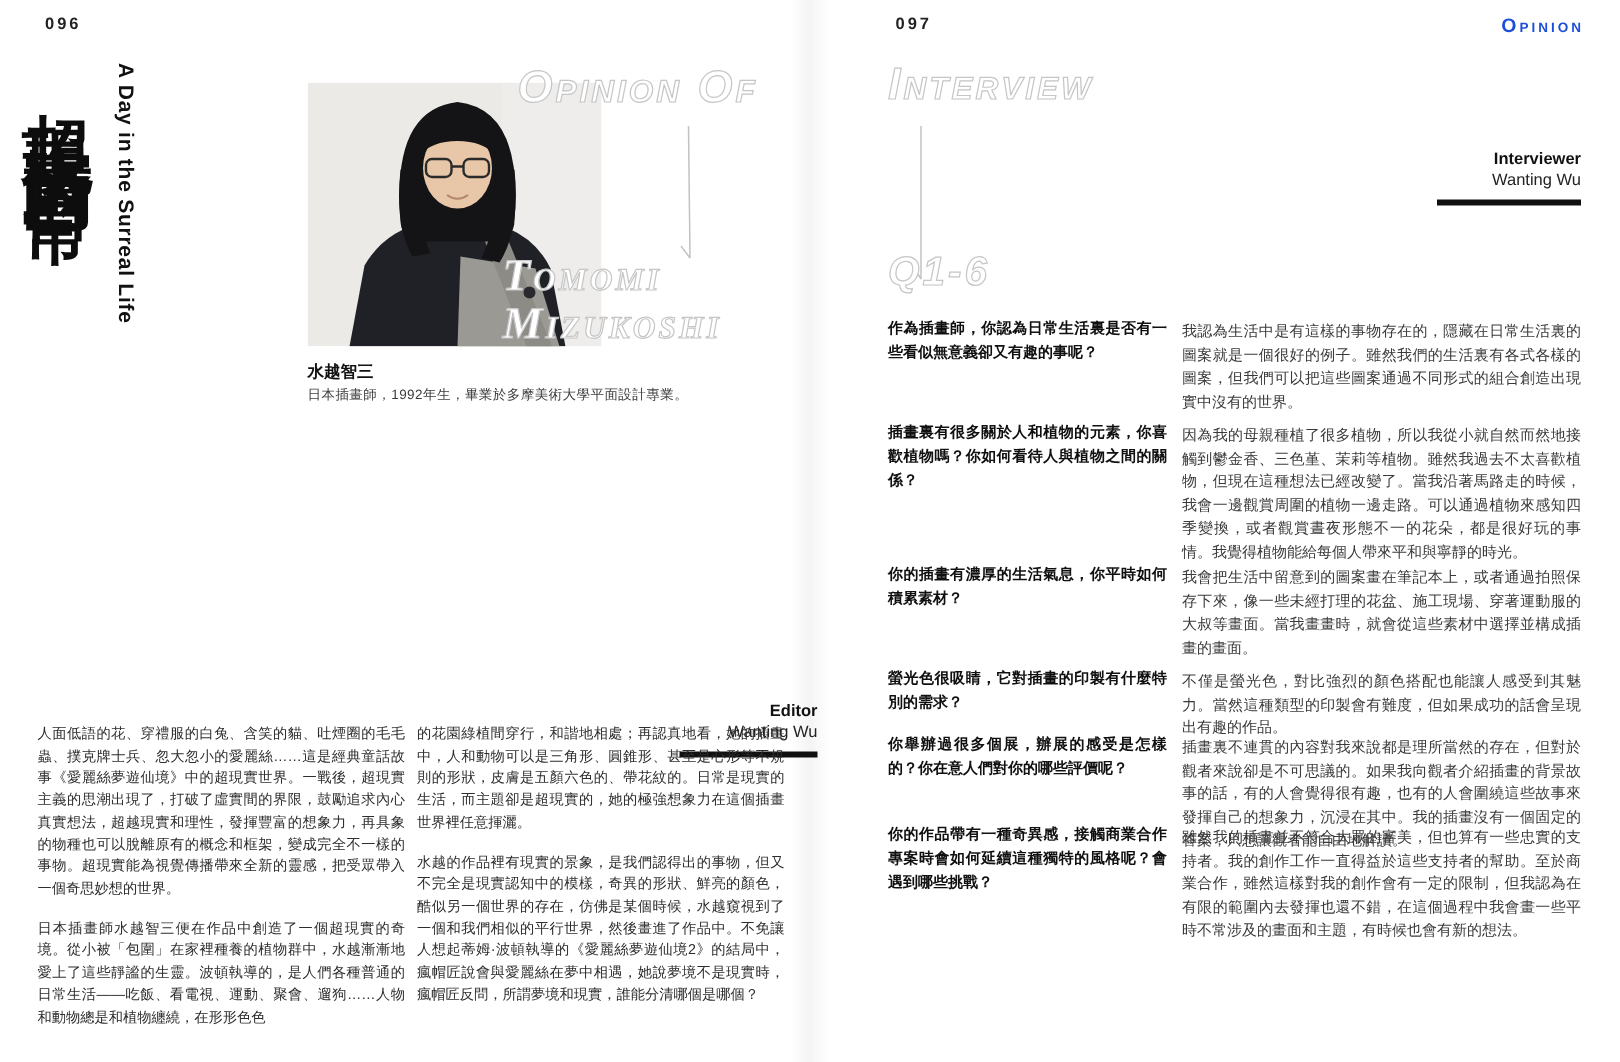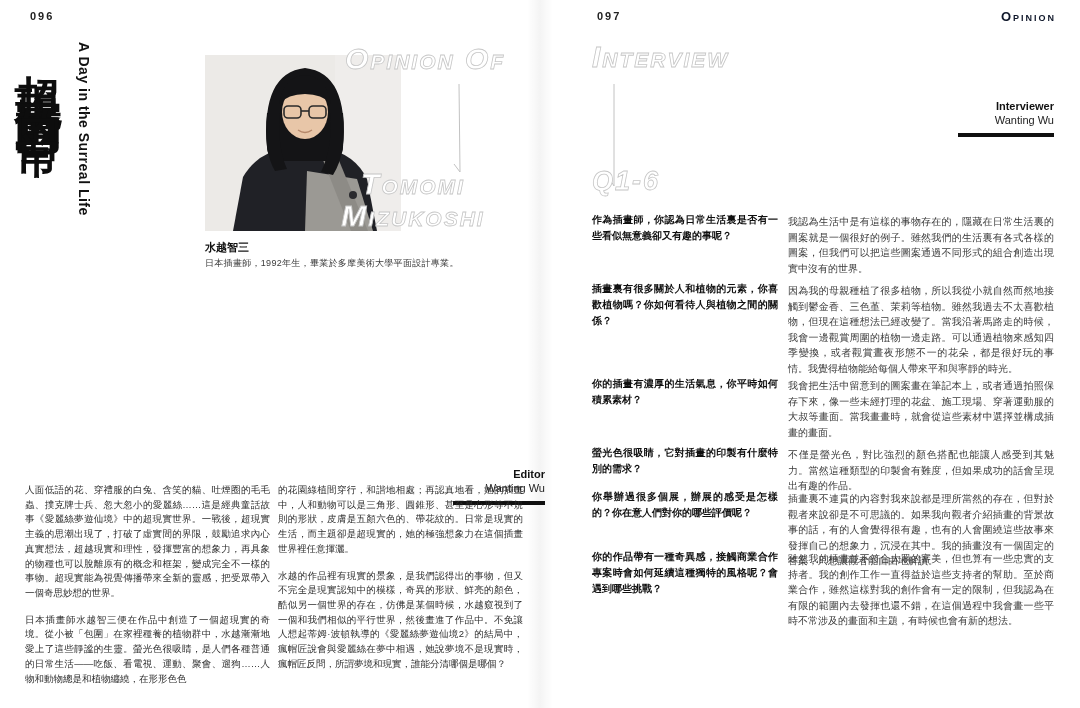--- a/index.html
+++ b/index.html
@@ -6,38 +6,38 @@
   html,body { width:1080px; height:708px; background:#ffffff; font-family:"Liberation Sans", sans-serif; color:#1a1a1a; overflow:hidden; }
   #spread { position:relative; width:1080px; height:632px; background:#ffffff; }
   .gutter { position:absolute; left:527px; top:0; width:26px; height:708px;
             background:linear-gradient(90deg, rgba(0,0,0,0) 0%, rgba(0,0,0,0.045) 50%, rgba(0,0,0,0) 100%); }
 
   .pg-num { position:absolute; font-size:11px; font-weight:700; letter-spacing:2px; color:#222; }
   .pg-num-left { left:30px; top:10px; }
   .pg-num-right { left:597px; top:10px; }
 
   .header-opinion { position:absolute; left:930px; top:9px; width:126px; text-align:right;
-                    font-size:13px; font-weight:700; font-variant:small-caps; letter-spacing:2px; color:#0f172a; }
+                    font-size:13px; font-weight:700; font-variant:small-caps; letter-spacing:2px; color:#1d4ed8; }
 
   .title-cn { position:absolute; left:16px; top:38px; writing-mode:vertical-rl; text-orientation:upright;
               font-size:47px; font-weight:900; letter-spacing:11px; line-height:1; color:#0d0d0d; }
   .title-en { position:absolute; left:76px; top:42px; writing-mode:vertical-rl;
               font-size:14px; font-weight:700; letter-spacing:0.5px; color:#111; }
 
   .photo { position:absolute; left:205px; top:55px; width:196px; height:176px; overflow:hidden; }
   .caption-name { position:absolute; left:205px; top:240px; font-size:11px; font-weight:700; color:#111; }
   .caption-bio  { position:absolute; left:205px; top:257px; font-size:9px; color:#3c3c3c; letter-spacing:0.3px; }
 
   .outline-text { font-style:italic; font-weight:700; letter-spacing:2px; color:#e4e4e4;
                   font-variant:small-caps; white-space:nowrap; }
   @supports (-webkit-text-stroke: 1px #ccc) {
     .outline-text { color:#ffffff; -webkit-text-stroke:0.8px #c6c6c6; }
   }
   .wm-opinion-of { position:absolute; left:345px; top:42px; font-size:30px; }
-  .wm-tomomi-block { position:absolute; left:335px; top:168px; width:156px; text-align:center; line-height:1.05; }
+  .wm-tomomi-block { position:absolute; left:335px; top:168px; width:156px; text-align:left; line-height:1.05;font-family:Liberation Serif, serif; }
   .wm-tomomi-block .outline-text { font-size:30px; display:block; }
   .wm-interview { position:absolute; left:592px; top:40px; font-size:30px; }
   .wm-q16 { position:absolute; left:592px; top:166px; font-size:27px; }
 
   .arrow-svg { position:absolute; }
   .arrow-left-pos  { left:448px; top:84px; }
   .arrow-right-pos { left:606px; top:84px; }
 
   .credit-block { position:absolute; text-align:right; }
   .credit-label { font-size:11px; font-weight:700; color:#111; }
@@ -116,21 +116,21 @@
   </div>
 
   <div class="credit-block editor-pos">
     <div class="credit-label">Editor</div>
     <div class="credit-name">Wanting Wu</div>
     <div class="credit-bar"></div>
   </div>
 
   <div class="intro-col intro-col-1">
     <p>人面低語的花、穿禮服的白兔、含笑的貓、吐煙圈的毛毛蟲、撲克牌士兵、忽大忽小的愛麗絲……這是經典童話故事《愛麗絲夢遊仙境》中的超現實世界。一戰後，超現實主義的思潮出現了，打破了虛實間的界限，鼓勵追求內心真實想法，超越現實和理性，發揮豐富的想象力，再具象的物種也可以脫離原有的概念和框架，變成完全不一樣的事物。超現實能為視覺傳播帶來全新的靈感，把受眾帶入一個奇思妙想的世界。</p>
-    <p>日本插畫師水越智三便在作品中創造了一個超現實的奇境。從小被「包圍」在家裡種養的植物群中，水越漸漸地愛上了這些靜謐的生靈。螢光色很吸睛，是人們各種普通的日常生活——吃飯、看電視、運動、聚會、遛狗……人物和動物總是和植物纏繞，在形形色色</p>
+    <p>日本插畫師水越智三便在作品中創造了一個超現實的奇境。從小被「包圍」在家裡種養的植物群中，水越漸漸地愛上了這些靜謐的生靈。波頓執導的，是人們各種普通的日常生活——吃飯、看電視、運動、聚會、遛狗……人物和動物總是和植物纏繞，在形形色色</p>
   </div>
   <div class="intro-col intro-col-2">
     <p>的花園綠植間穿行，和諧地相處；再認真地看，她的插畫中，人和動物可以是三角形、圓錐形、甚至是心形等不規則的形狀，皮膚是五顏六色的、帶花紋的。日常是現實的生活，而主題卻是超現實的，她的極強想象力在這個插畫世界裡任意揮灑。</p>
     <p>水越的作品裡有現實的景象，是我們認得出的事物，但又不完全是現實認知中的模樣，奇異的形狀、鮮亮的顏色，酷似另一個世界的存在，仿佛是某個時候，水越窺視到了一個和我們相似的平行世界，然後畫進了作品中。不免讓人想起蒂姆·波頓執導的《愛麗絲夢遊仙境2》的結局中，瘋帽匠說會與愛麗絲在夢中相遇，她說夢境不是現實時，瘋帽匠反問，所謂夢境和現實，誰能分清哪個是哪個？</p>
   </div>
 
   <div class="pg-num pg-num-right">097</div>
   <div class="header-opinion">Opinion</div>
 
   <div class="outline-text wm-interview">Interview</div>

